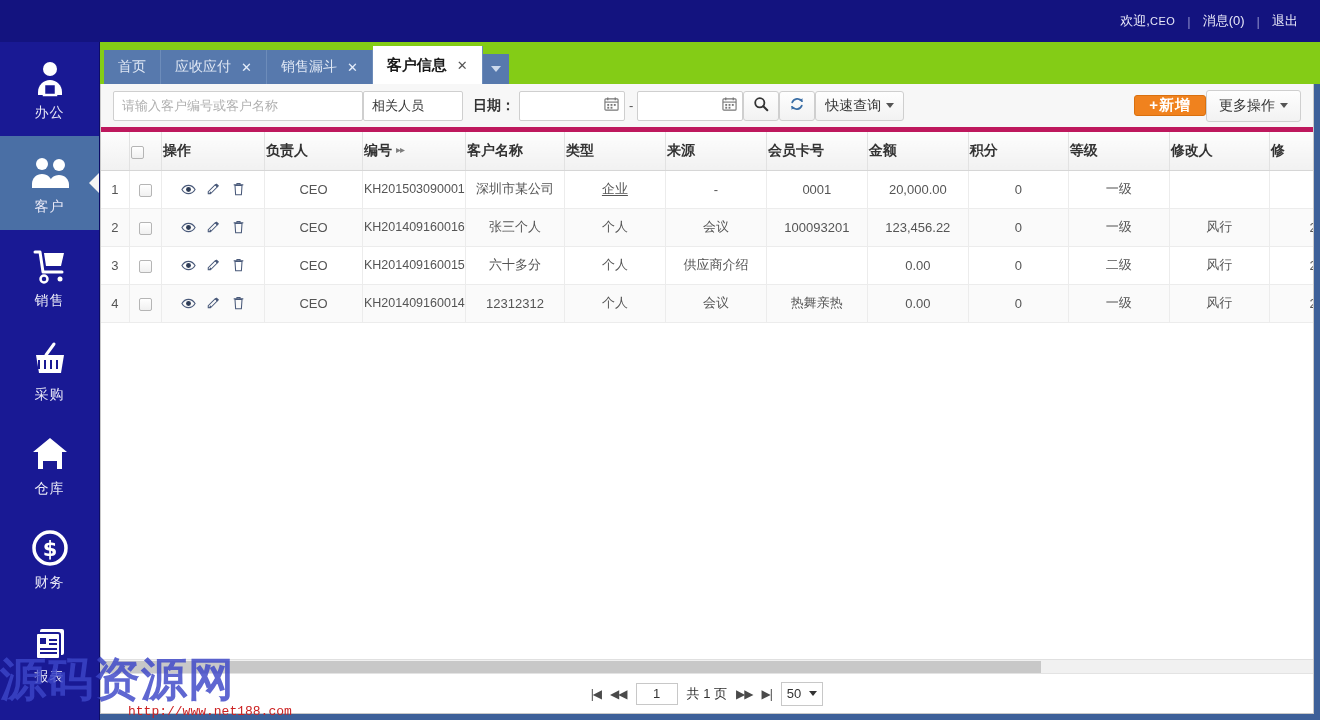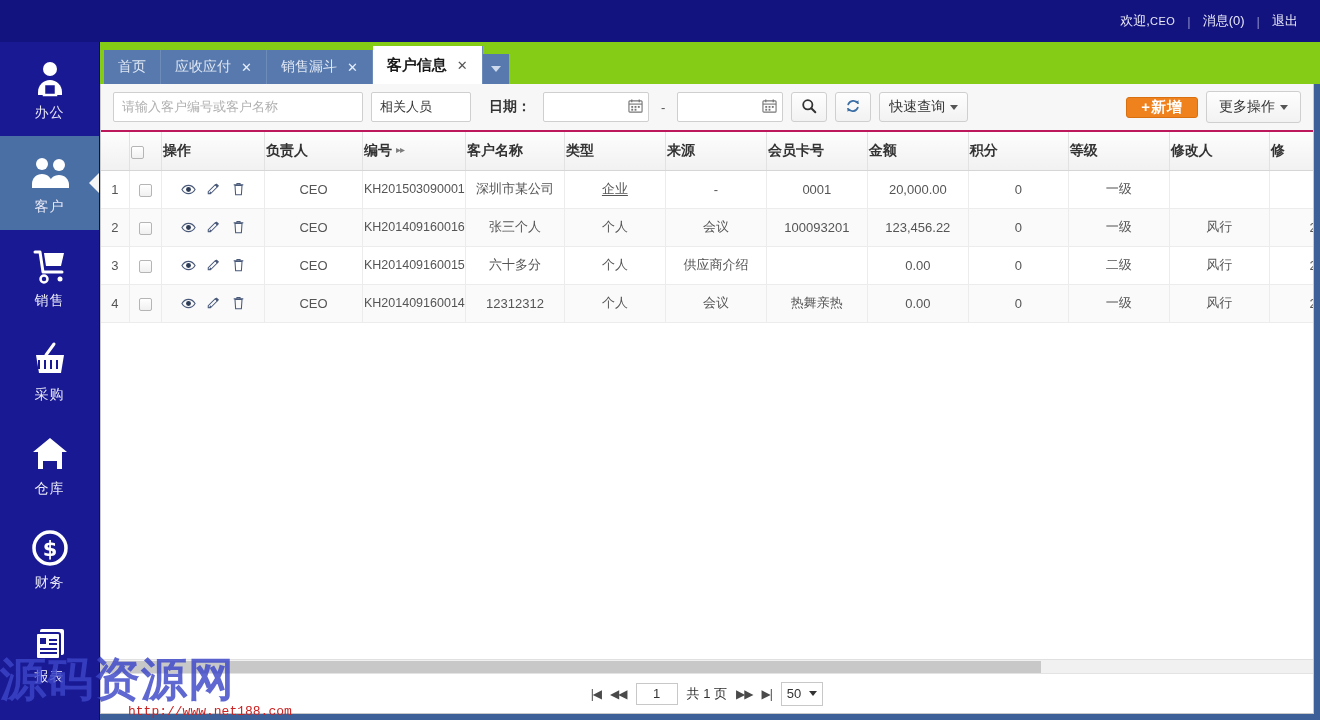--- a/index.html
+++ b/index.html
@@ -122,24 +122,24 @@
     display: flex; flex-direction: column;
     border: 1px solid #c9c9c9;
     border-top: none;
     overflow: hidden;
   }
 
   
   #toolbar {
     flex: 0 0 48px; height: 48px;
     background: #f7f7f7;
-    border-bottom: 2px solid #be185d;
+    border-bottom: 5px solid #be185d;
     display: flex; align-items: center;
     padding: 0 12px;
-    gap: 8px;
+    gap: 0;
   }
   .inp {
     height: 30px;
     border: 1px solid #cfcfcf;
     background: #fff;
     font-size: 13px;
     color: #333;
     padding: 0 8px;
     border-radius: 2px;
     display: flex; align-items: center;

